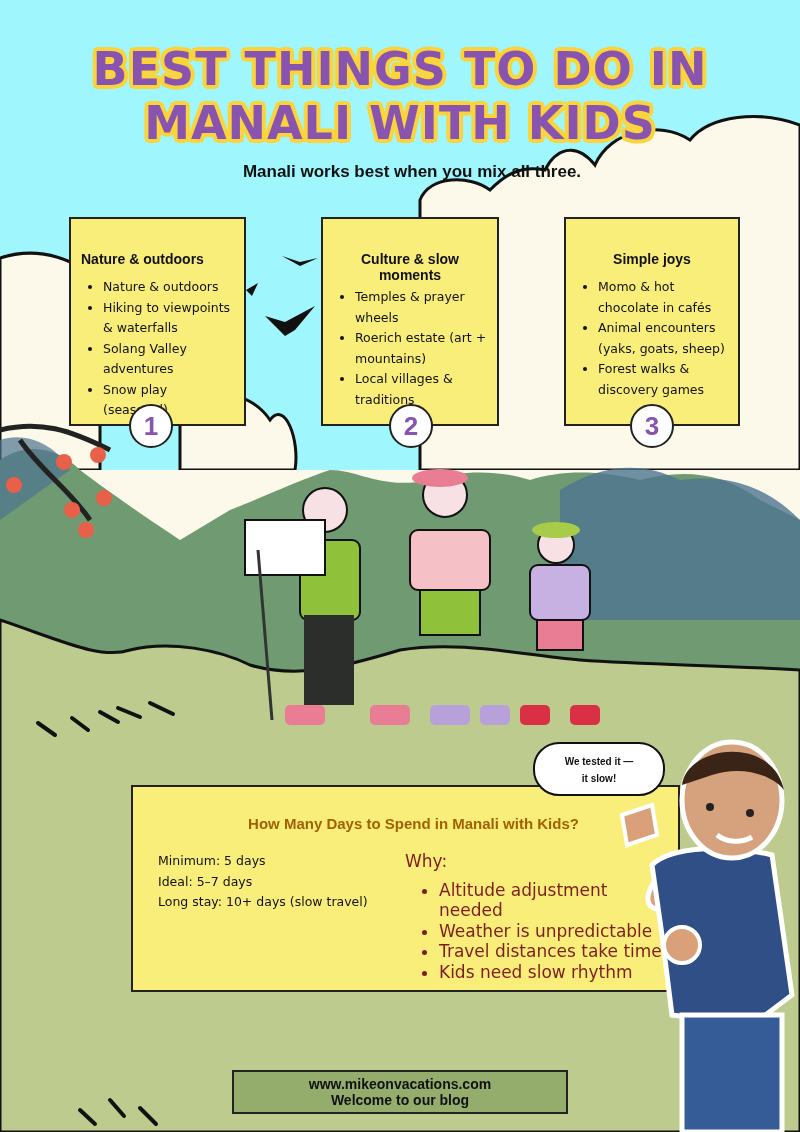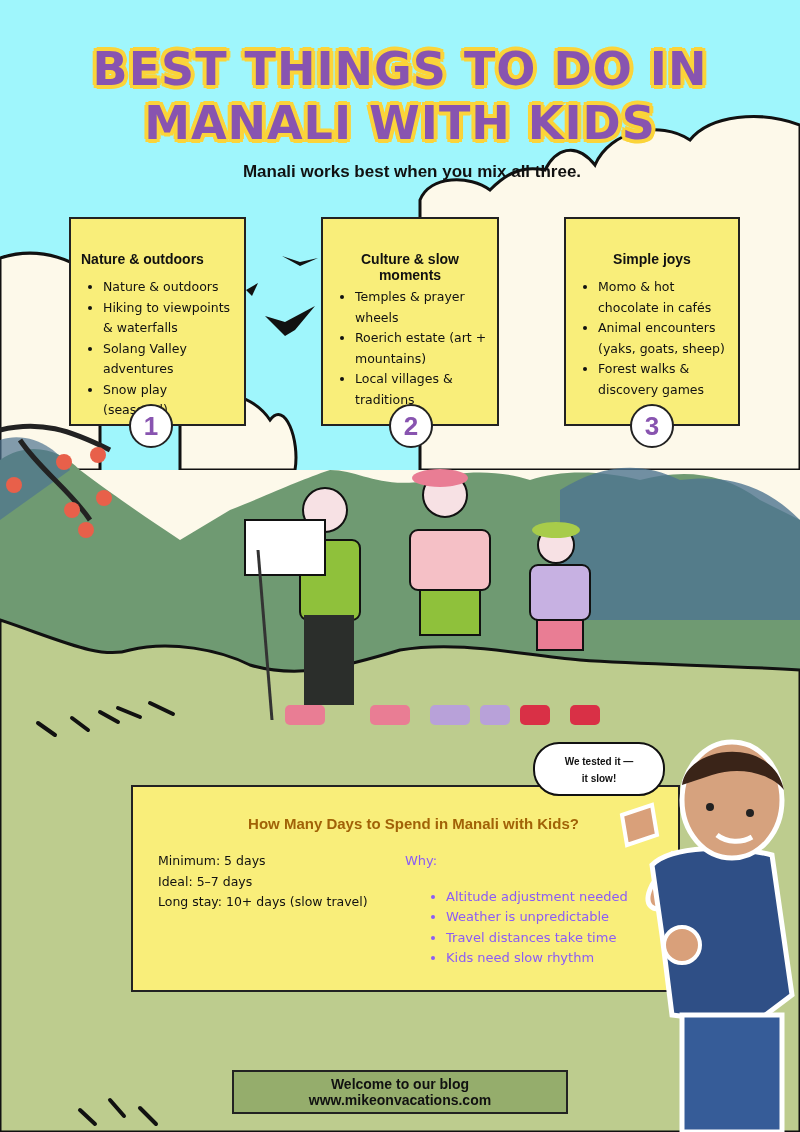--- a/index.html
+++ b/index.html
@@ -9,22 +9,22 @@
   .subtitle { position:absolute; left:12px; width:800px; text-align:center; top:162px; font-size:17px; font-weight:bold; color:#111; }
   .card { position:absolute; background:#f9ee7a; border:2px solid #222; box-sizing:border-box; padding:32px 10px 0 10px; }
   .card h3 { margin:0 0 10px 0; font-size:14px; font-weight:bold; color:#111; text-align:center; line-height:16px; }
   .card.left h3 { text-align:left; }
   .card ul { margin:0; padding-left:22px; list-style:disc; }
   .card li { font-family:"DejaVu Sans", sans-serif; font-size:12.5px; line-height:20.5px; color:#111; }
   .num { position:absolute; width:44px; height:44px; border-radius:50%; background:#fff; border:2px solid #222; box-sizing:border-box; display:flex; align-items:center; justify-content:center; font-size:26px; font-weight:bold; color:#8854b0; }
   .days { position:absolute; left:131px; top:785px; width:549px; height:207px; background:#f9ee7a; border:2px solid #222; box-sizing:border-box; }
   .days h2 { position:absolute; left:0; width:100%; top:20px; margin:8px; text-align:center; font-size:15px; font-weight:bold; color:#a16207; }
   .days .col1 { position:absolute; left:25px; top:64px; font-family:"DejaVu Sans", sans-serif; font-size:12.5px; line-height:20.5px; color:#111; }
-  .days .col2 { position:absolute; left:272px; top:64px; font-family:"DejaVu Sans", sans-serif; font-size:13px; line-height:20.5px; color:#8b5cf6; }
-  .days .col2 ul { margin:15px; padding-left:26px; }
+  .days .col2 { position:absolute; left:272px; top:64px; font-family:"DejaVu Sans", sans-serif; font-size:17px; line-height:20.5px; color:#7f1d1d; }
+  .days .col2 ul { margin:8px; padding-left:26px; }
   .bubble { position:absolute; left:533px; top:742px; width:132px; height:54px; background:#fff; border:2px solid #111; border-radius:26px; box-sizing:border-box; text-align:center; font-size:10px; font-weight:bold; line-height:17px; padding-top:9px; color:#111; }
   .footer { position:absolute; left:232px; top:1070px; width:336px; height:44px; background:#95ad6c; border:2px solid #222; box-sizing:border-box; text-align:center; font-size:14px; font-weight:bold; line-height:16px; padding-top:4px; color:#111; }
   .boy { position:absolute; left:612px; top:735px; width:188px; height:397px; }
 </style>
 </head>
 <body>
 
 <svg class="scene" viewBox="0 0 800 1132" xmlns="http://www.w3.org/2000/svg">
   <rect x="0" y="0" width="800" height="1132" fill="#9ff6fc"></rect>
 
@@ -158,15 +158,15 @@
   <path d="M10,80 L40,70 L45,100 L15,110 Z" fill="#d9a07a" stroke="#fff" stroke-width="4"></path>
   <circle cx="70" cy="210" r="18" fill="#d9a07a" stroke="#fff" stroke-width="4"></circle>
 </svg>
 
 <div class="bubble">
   <div>We tested it —</div>
   <div>it slow!</div>
 </div>
 
 <div class="footer">
+  <div>www.mikeonvacations.com</div>
   <div>Welcome to our blog</div>
-  <div>www.mikeonvacations.com</div>
 </div>
 
 </body></html>

